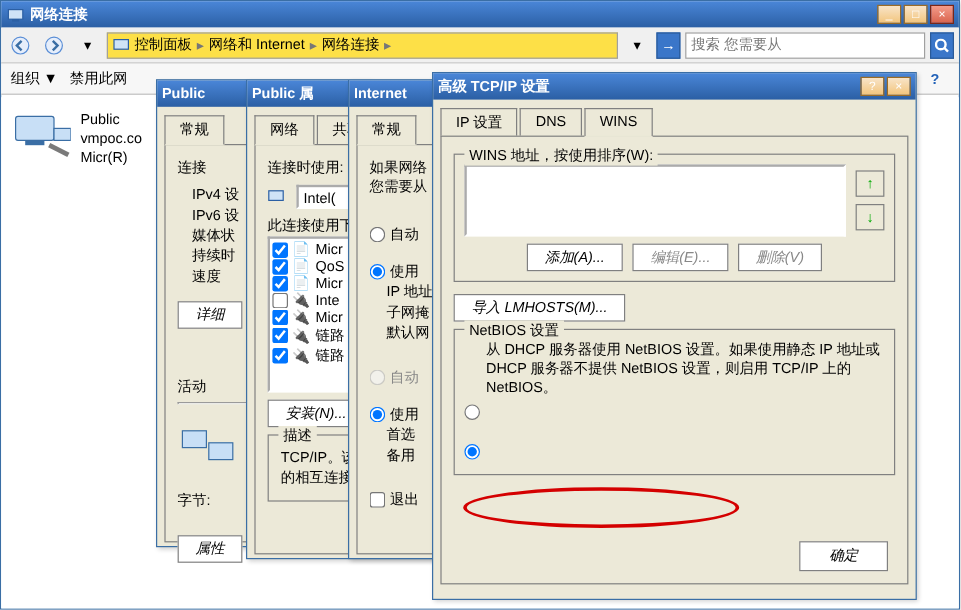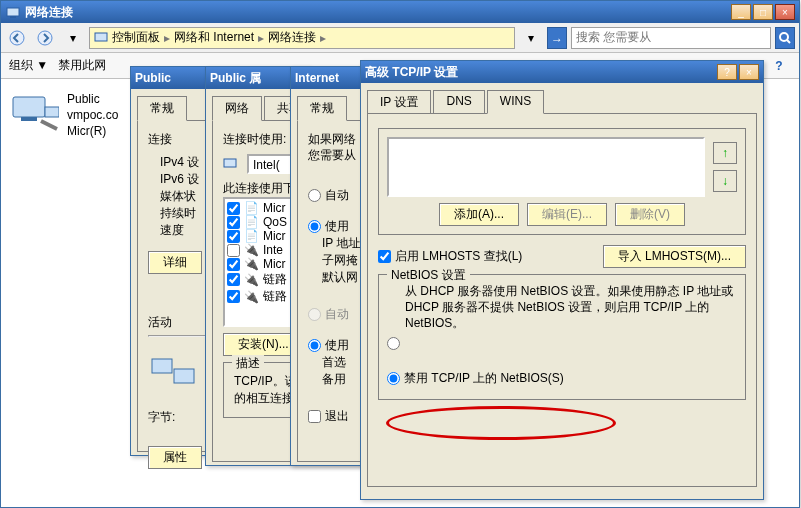--- a/index.html
+++ b/index.html
@@ -9,21 +9,21 @@
   .titlebar { background: linear-gradient(#4a86d8,#2b5fa4); color: #fff; display: flex; align-items: center; height: 22px; padding: 0 4px; }
   .titlebar .ticon { width: 16px; height: 16px; margin-right: 4px; display:inline-block; }
   .titlebar .ttext { flex: 1; font-weight: bold; }
   .winbtn { width: 20px; height: 16px; background: linear-gradient(#f8e4c8,#f2c57d); border:1px solid #9a6b26; margin-left:2px; display:flex; align-items:center; justify-content:center; font-size:10px; font-family: Arial; cursor:pointer;}
   .winbtn.red { background: linear-gradient(#f49b8a,#d9644e); border-color:#7a2718; color:#fff;}
 
   
   .mainwin { left:0; top:0; width:800px; height:508px; background:#fff; }
   .toolbar { height:30px; display:flex; align-items:center; border-bottom:1px solid #c0c0c0; background:#f0f0f0; padding:0 4px; gap:4px;}
   .tbtn { width:24px; height:24px; border:1px solid transparent; display:flex; align-items:center; justify-content:center; border-radius:3px; cursor:pointer;}
-  .crumb { flex:1; height:22px; border:1px solid #a0a0a0; background:#fef9c3; display:flex; align-items:center; padding:0 4px; gap:2px;}
+  .crumb { flex:1; height:22px; border:1px solid #a0a0a0; background:#fde047; display:flex; align-items:center; padding:0 4px; gap:2px;}
   .crumb span { color:#000; }
   .crumb .sep { color:#777; padding:0 2px;}
   .search { width:200px; height:22px; border:1px solid #a0a0a0; background:#fff; display:flex; align-items:center; padding:0 4px; color:#777;}
   .gobtn{width:20px;height:22px;background:#3a76c9;color:#fff;display:flex;align-items:center;justify-content:center;border:1px solid #2a5a99;}
   .menurow{height:26px;border-bottom:1px solid #c0c0c0;display:flex;align-items:center;padding:0 8px;gap:10px;background:#f7f7f7;}
   .menurow .mitem{color:#2262b8;cursor:pointer;}
   .menurow .mitem.dis{color:#000;}
   .content{position:absolute;left:0;top:80px;right:0;bottom:0;background:#fff;}
   .nic{display:flex;align-items:flex-start;padding:10px;}
   .nicicon{width:48px;height:40px;}
@@ -35,21 +35,21 @@
   .tabs{display:flex;margin:6px 6px 0 6px;}
   .tab{border:1px solid #808080;border-bottom:none;background:#ece9d8;padding:3px 12px;margin-right:2px;position:relative;top:1px;}
   .tab.sel{background:#ece9d8;z-index:2;border-bottom:1px solid #ece9d8;}
   .tabbody{border:1px solid #808080;margin:0 6px 6px 6px;background:#ece9d8;padding:10px;position:relative;height:calc(100% - 56px);}
 
   .group{border:1px solid #808080;padding:10px 10px 10px 10px;margin:4px 0 10px 0;position:relative;}
   .group .legend{position:absolute;top:-8px;left:8px;background:#ece9d8;padding:0 4px;}
   .wlist{border:2px inset #fff;background:#fff;height:60px;}
   .arrowcol{display:flex;flex-direction:column;gap:6px;}
   .sqbtn{width:24px;height:22px;border:1px solid #808080;background:#ece9d8;display:flex;align-items:center;justify-content:center;cursor:pointer;}
-  .btn{border:1px solid #808080;background:#fef9c3;padding:2px 14px;cursor:pointer;box-shadow:1px 1px 0 #fff inset;}
+  .btn{border:1px solid #808080;background:#ffffff;padding:2px 14px;cursor:pointer;box-shadow:1px 1px 0 #fff inset;font-style:italic;}
   .btn.dis{color:#888;}
   .row{display:flex;align-items:center;gap:8px;}
   .mt6{margin-top:6px;}
   label{display:flex;align-items:center;gap:4px;}
   input[type=radio],input[type=checkbox]{margin:0;}
 
   .footer{position:absolute;right:16px;bottom:10px;display:flex;gap:10px;}
 
   
   .ellipse{position:absolute;border:3px solid #d40000;border-radius:50%;pointer-events:none;}
@@ -287,56 +287,53 @@
     <span class="winbtn">?</span>
     <span class="winbtn">×</span>
   </div>
   <div class="tabs">
     <div class="tab">IP 设置</div>
     <div class="tab">DNS</div>
     <div class="tab sel">WINS</div>
   </div>
   <div class="tabbody" style="height:374px;">
     <div class="group" style="padding:8px;">
+      <div class="legend">WINS 地址，按使用排序(W):</div>
       <div class="row">
         <div class="wlist" style="flex:1;"></div>
         <div class="arrowcol">
           <div class="sqbtn">
               <span style="color:#0a0">↑</span>
             </div>
           <div class="sqbtn">
               <span style="color:#0a0">↓</span>
             </div>
         </div>
       </div>
       <div class="row mt6" style="justify-content:center;">
         <button class="btn">添加(A)...</button>
         <button class="btn dis">编辑(E)...</button>
         <button class="btn dis">删除(V)</button>
       </div>
     </div>
 
     <div class="row mt6" style="justify-content:space-between;">
-      <label>
-          <input type="checkbox" checked="" style="">
-          <span>启用 LMHOSTS 查找(L)</span>
-        </label>
       <button class="btn">导入 LMHOSTS(M)...</button>
     </div>
 
     <div class="group mt6" style="padding:8px 8px 12px 8px;">
       <div class="legend">NetBIOS 设置</div>
       <div class="helptxt" style="padding-left:18px;">从 DHCP 服务器使用 NetBIOS 设置。如果使用静态 IP 地址或 DHCP 服务器不提供 NetBIOS 设置，则启用 TCP/IP 上的 NetBIOS。</div>
       <label class="mt6">
           <input type="radio" name="nb" style="">
         </label><br>
       <label class="mt6">
           <input type="radio" name="nb" checked="" style="">
-          <span>禁用 TCP/IP 上的 NetBIOS(S)</span>
         </label>
     </div>
 
     <div class="footer">
+      <button class="btn" style="padding:3px 24px;">确定</button>
     </div>
 
     <div class="ellipse" style="left:18px;top:292px;width:230px;height:34px;"></div>
   </div>
 </div>
 
 </body></html>

